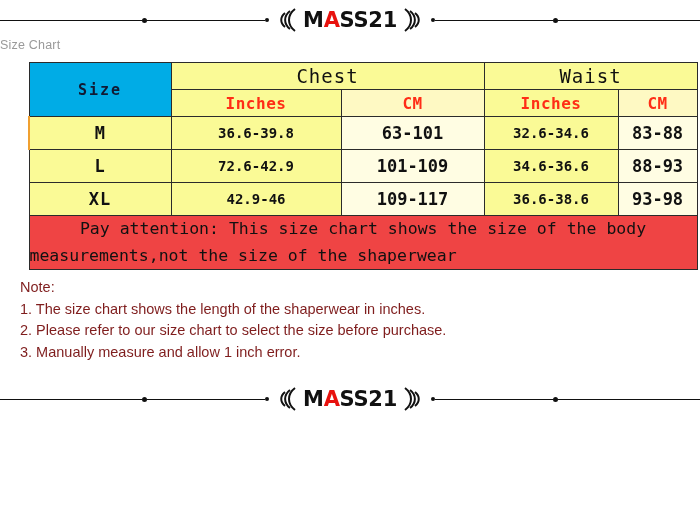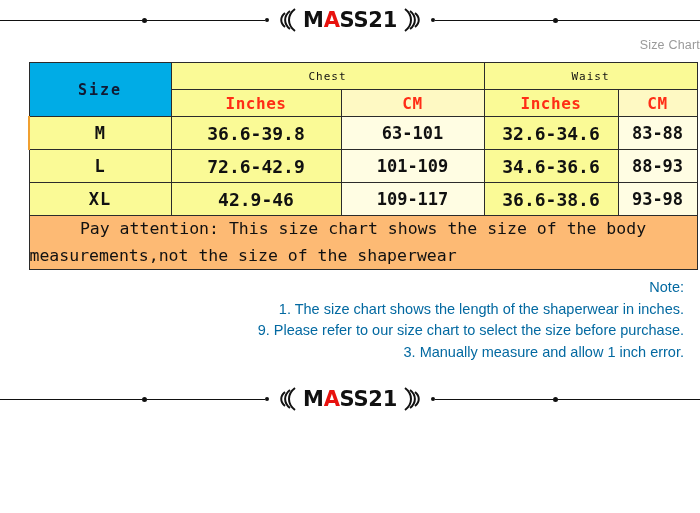--- a/index.html
+++ b/index.html
@@ -75,21 +75,21 @@
     letter-spacing: -0.3px;
     color: #111;
     white-space: nowrap;
     padding: 0 4px;
     line-height: 1;
   }
   .logo-a {
     color: #e8120e;
   }
   .brand-caption {
-    text-align: right;
+    text-align: left;
     font-family: "Liberation Sans", sans-serif;
     font-size: 12.5px;
     color: #9a9a9a;
     margin-top: -2px;
     letter-spacing: 0.2px;
   }
 
   
   .table-zone {
     padding: 0 28px;
@@ -121,21 +121,21 @@
     background: #00ace6;
     color: #111a33;
     font-size: 15px;
     font-weight: bold;
     letter-spacing: 2px;
     height: 52px;
   }
   .cell-group-head {
     background: #fafa96;
     color: #111;
-    font-size: 11px;
+    font-size: 19px;
     font-weight: normal;
     letter-spacing: 1px;
     height: 26px;
   }
   .cell-unit-inch {
     background: #fafa96;
     color: #ff2d16;
     font-size: 16px;
     font-weight: bold;
     letter-spacing: 0.5px;
@@ -154,62 +154,61 @@
     background: #fafa96;
     color: #111;
     font-size: 17px;
     font-weight: bold;
     letter-spacing: 1px;
     height: 32px;
   }
   .cell-inch {
     background: #fafa96;
     color: #111;
-    font-size: 18px;
+    font-size: 14px;
     font-weight: bold;
     letter-spacing: 0px;
     height: 32px;
   }
   .cell-cm {
     background: #fffde3;
     color: #111;
     font-size: 17px;
     font-weight: bold;
     letter-spacing: 0px;
     height: 32px;
   }
   tr.row-first td.cell-size-val {
     border-left: 2.5px solid #f0a030;
   }
 
   .cell-attention {
-    background: #fdba74;
+    background: #ef4444;
     color: #111;
     text-align: justify;
     text-align-last: left;
     font-family: "DejaVu Sans Mono", "Liberation Mono", monospace;
     font-size: 16.5px;
     line-height: 1.62;
     padding: 7px 8px 9px 8px;
     letter-spacing: 0px;
   }
 
   
   .note-zone {
     padding: 7px 16px 0 20px;
     box-sizing: border-box;
     width: 700px;
   }
   .note-line {
     font-family: "Liberation Sans", sans-serif;
     font-size: 14.5px;
-    color: #0369a1;
+    color: #7f1d1d;
     line-height: 1.48;
     white-space: nowrap;
-    text-align: right;
   }
 
   .spacer-bottom {
     height: 16px;
   }
 </style>
 </head>
 <body>
 
 <div class="page">
@@ -296,21 +295,21 @@
         <tr>
           <td class="cell-attention" colspan="5">Pay attention: This size chart shows the size of the body measurements,not the size of the shaperwear</td>
         </tr>
       </tbody>
     </table>
   </div>
 
   <div class="note-zone">
     <div class="note-line">Note:</div>
     <div class="note-line">1. The size chart shows the length of the shaperwear in inches.</div>
-    <div class="note-line">9. Please refer to our size chart to select the size before purchase.</div>
+    <div class="note-line">2. Please refer to our size chart to select the size before purchase.</div>
     <div class="note-line">3. Manually measure and allow 1 inch error.</div>
   </div>
 
   <div class="spacer-bottom"></div>
 
   <div class="brand-divider">
     <div class="brand-row">
       <div class="rule-wrap">
         <span class="rule rule-long"></span>
         <span class="rule rule-short"></span>

